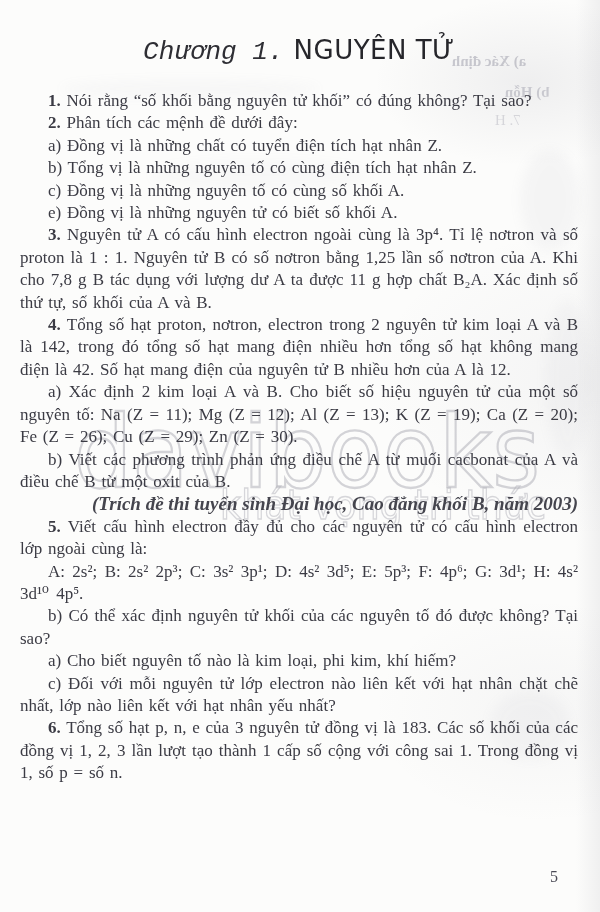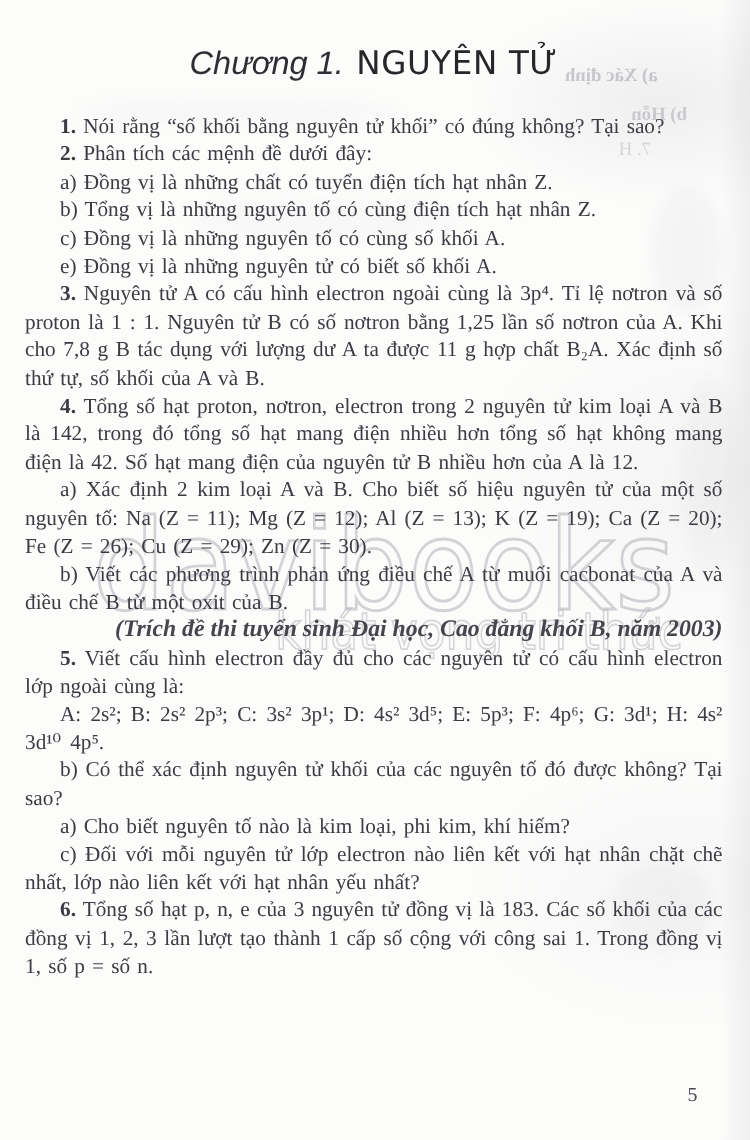--- a/index.html
+++ b/index.html
@@ -25,21 +25,21 @@
   h1.chapter{
     margin:30px 0 23px 0;
     text-align:center;
     font-weight:normal;
     white-space:nowrap;
   }
   .ch-label{
     font-style:italic;
     font-size:26px;
     color:#2e2e34;
-    font-family:Liberation Sans, sans-serif;
+    font-family:Liberation Mono, monospace;
     margin-right:10px;
     margin-top:45px;
   }
   .ch-title{
     font-family:"DejaVu Sans","Liberation Sans",sans-serif;
     font-weight:normal;
     font-size:26px;
     letter-spacing:0.5px;
     color:#26262b;
   }

